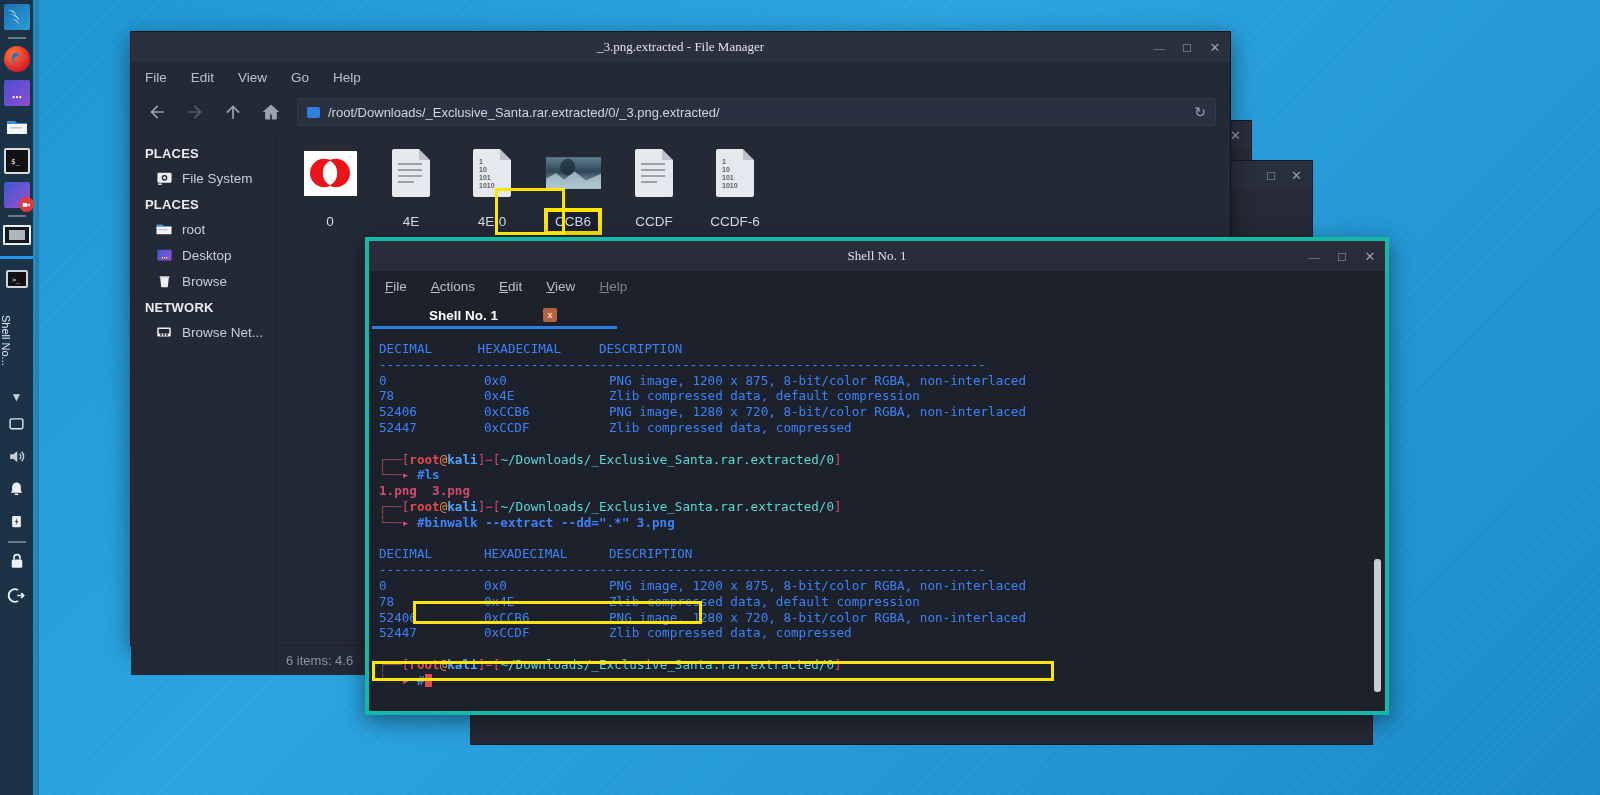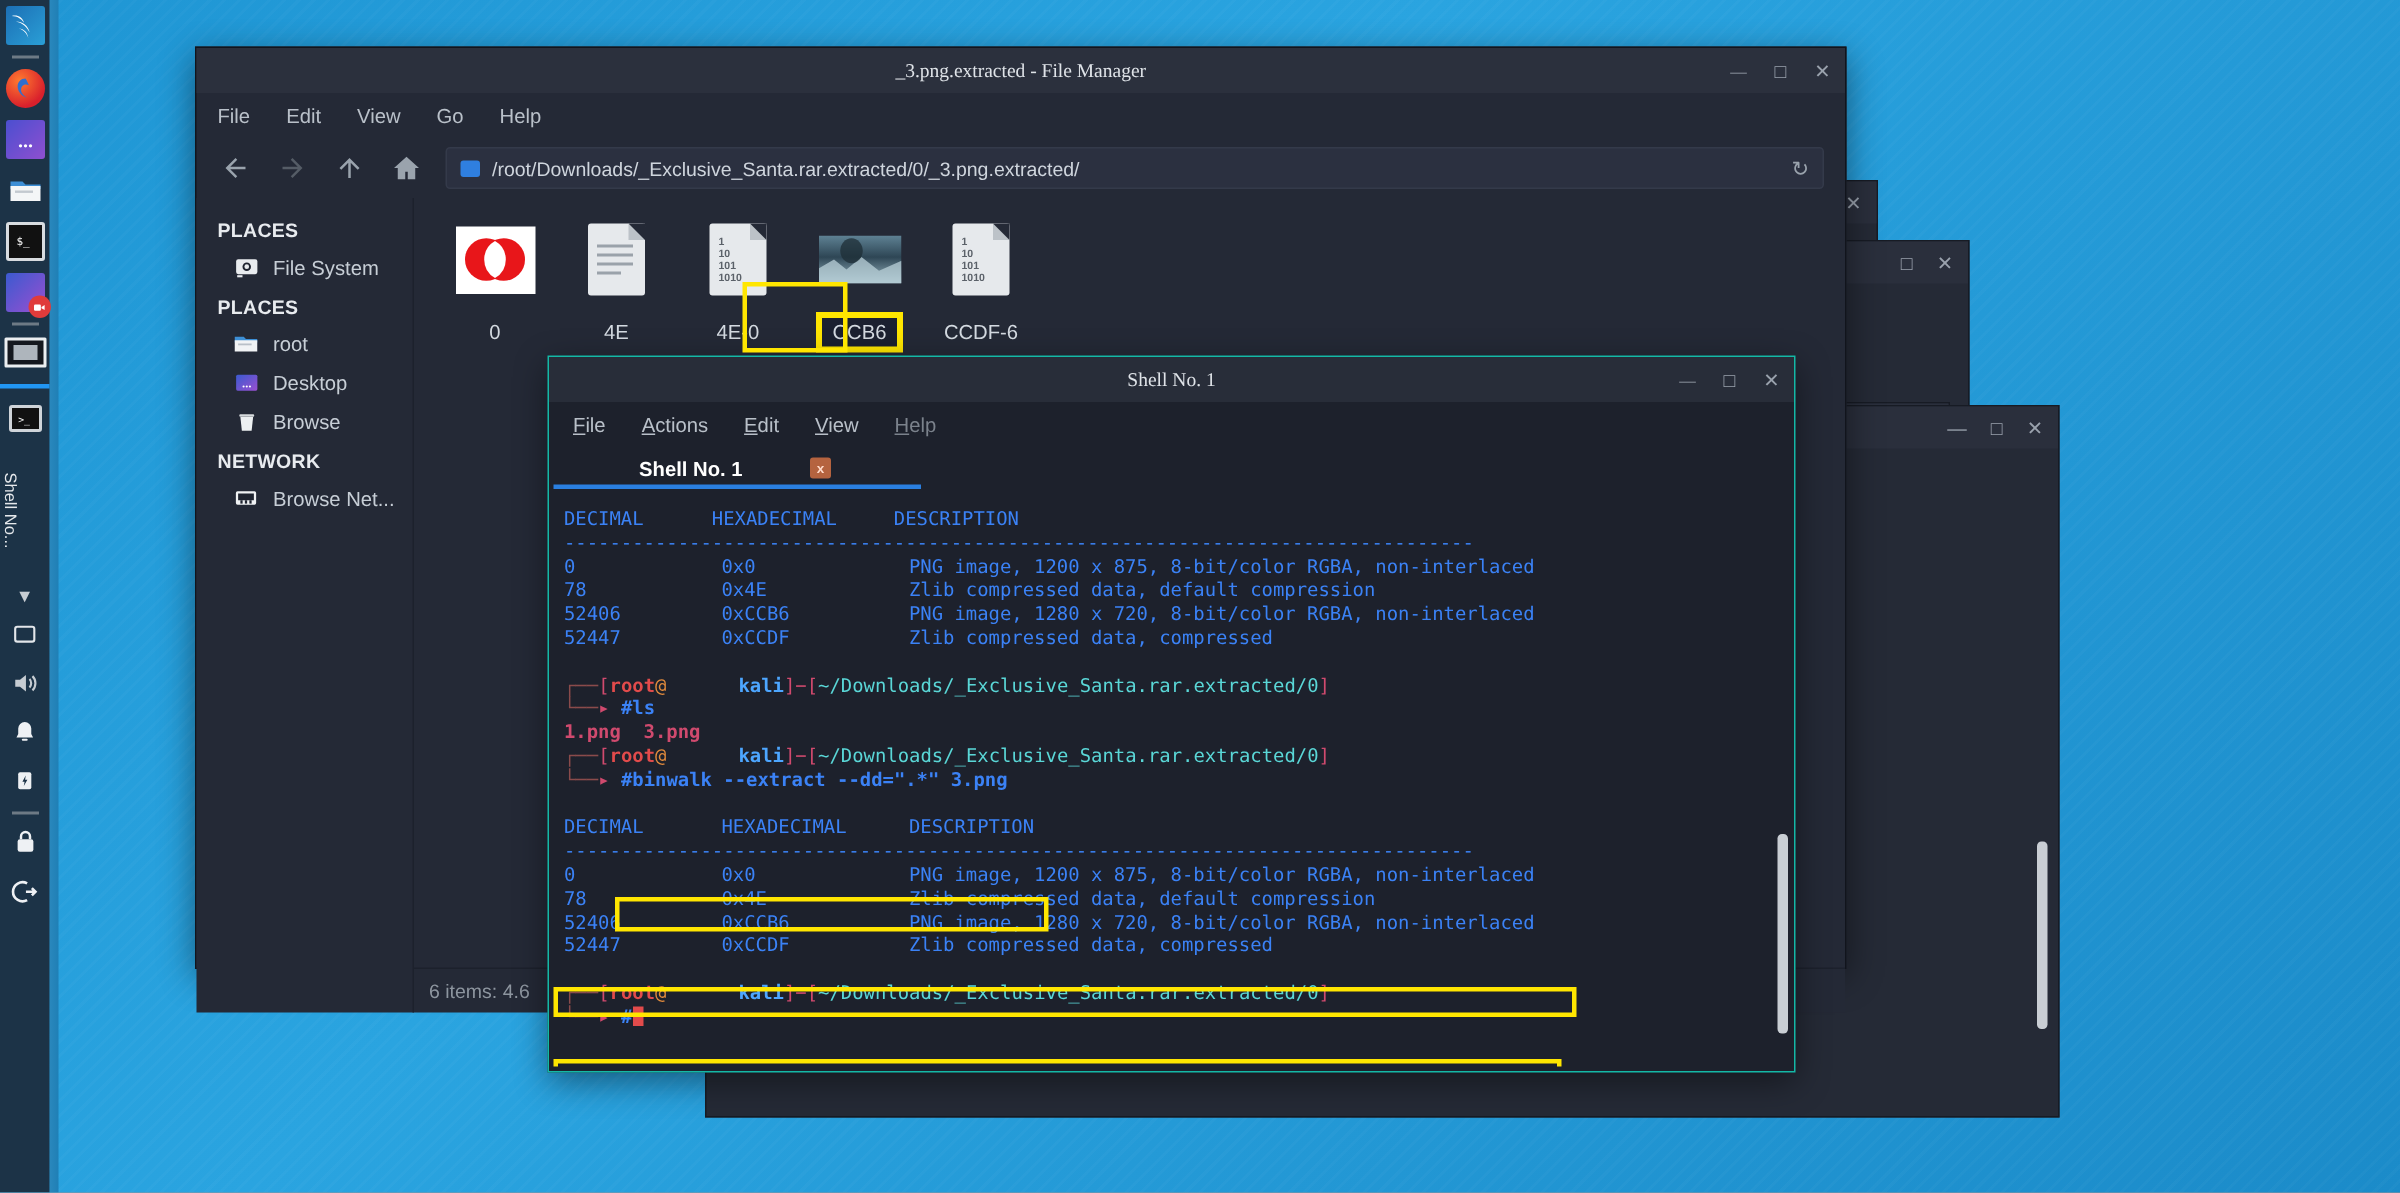--- a/index.html
+++ b/index.html
@@ -104,40 +104,40 @@
 
   
   .docicon { width:38px; height:48px; background:#e6e9ec; position:relative; border-radius:2px;}
   .docicon::after{ content:""; position:absolute; right:0; top:0; border-width:0 11px 11px 0; border-style:solid; border-color:#bcc2c8 #242936;}
   .doclines { position:absolute; left:6px; top:14px; width:24px; }
   .doclines i { display:block; height:2px; background:#9aa2aa; margin-bottom:4px;}
   .doclines i:nth-child(4){ width:16px;}
   .binlines { position:absolute; left:6px; top:9px; font-size:7px; line-height:8px; color:#5b6169; font-weight:bold; font-family:"Liberation Sans",sans-serif;}
 
   
-  #terminal { left:365px; top:237px; width:832px; height:478px; background:#1d212c; border:1px solid #14b8a6;}
+  #terminal { left:365px; top:237px; width:1024px; height:478px; background:#1d212c; border:4px solid #14b8a6;}
   #terminal .titlebar { background:#282d39; }
   #terminal .menubar { height:30px; display:flex; align-items:center; padding-left:16px; gap:24px; font-size:13.5px; color:#b9c0c9;}
   #terminal .menubar span u { text-decoration:underline; }
   .tabbar { height:28px; position:relative; display:flex; align-items:center; }
   .tab { font-size:13.5px; font-weight:bold; color:#fff; padding-left:60px; }
   .tab-close {
      width:14px;height:14px; margin-left:45px; background:#b5633f; border-radius:2px;
      display:flex;align-items:center;justify-content:center; color:#ffd9c9; font-size:9px; font-weight:bold;
   }
   .tab-underline { position:absolute; left:3px; bottom:0; width:245px; height:3px; background:#2a7fe0; }
   .term-body {
     position:relative; height:calc(100% - 91px); overflow:hidden;
     font-family:"DejaVu Sans Mono","Liberation Mono",monospace;
     font-size:12.6px; line-height:15.8px; color:#e8eaec;
     padding:12px 0 0 10px;
   }
   .term-line { white-space:pre; position:relative; z-index:2; }
   .c-white{color:#3b82f6;} .c-red{color:#e24b4b;} .c-rose{color:#d04a6e;}
-  .c-cyan{color:#5ad7d7;} .c-blue{color:#4da6ff;margin-left:48px;} .c-orange{color:#e08a3c;} .c-brown{color:#8a4b4b;}
+  .c-cyan{color:#5ad7d7;} .c-blue{color:#4da6ff;} .c-orange{color:#e08a3c;} .c-brown{color:#8a4b4b;}
   .cursor-blk { background:#e24b4b; display:inline-block; width:7px; height:13px; vertical-align:-2px;}
   .term-scroll {
     position:absolute; right:4px; top:0; width:7px; height:100%;
   }
   .term-thumb { position:absolute; right:0; top:230px; width:7px; height:133px; background:#c9ced4; border-radius:3px;}
 
   
   .watermark {
     position:absolute; left:540px; top:115px; width:500px; height:500px;
     z-index:1; pointer-events:none; opacity:1;
@@ -352,20 +352,33 @@
               </linearGradient>
                 </defs>
               <rect width="66" height="38" fill="url(#ic)"></rect>
               <path d="M0 26 L12 19 L22 27 L34 17 L48 28 L66 20 L66 38 L0 38Z" fill="#b9d0d8" opacity="0.75"></path>
               <ellipse cx="26" cy="12" rx="9" ry="10" fill="#1d2d36" opacity="0.75"></ellipse>
             </svg>
           </div>
           <div class="flabel">CCB6</div>
         </div>
 
+        <div class="fitem">
+          <div class="fthumb">
+            <div class="docicon">
+                <div class="doclines">
+                  <i></i>
+                  <i></i>
+                  <i></i>
+                  <i></i>
+                </div>
+              </div>
+          </div>
+          <div class="flabel">CCDF</div>
+        </div>
 
         <div class="fitem">
           <div class="fthumb">
             <div class="docicon">
                 <div class="binlines">1<br>10<br>101<br>1010</div>
               </div>
           </div>
           <div class="flabel">CCDF-6</div>
         </div>
 

